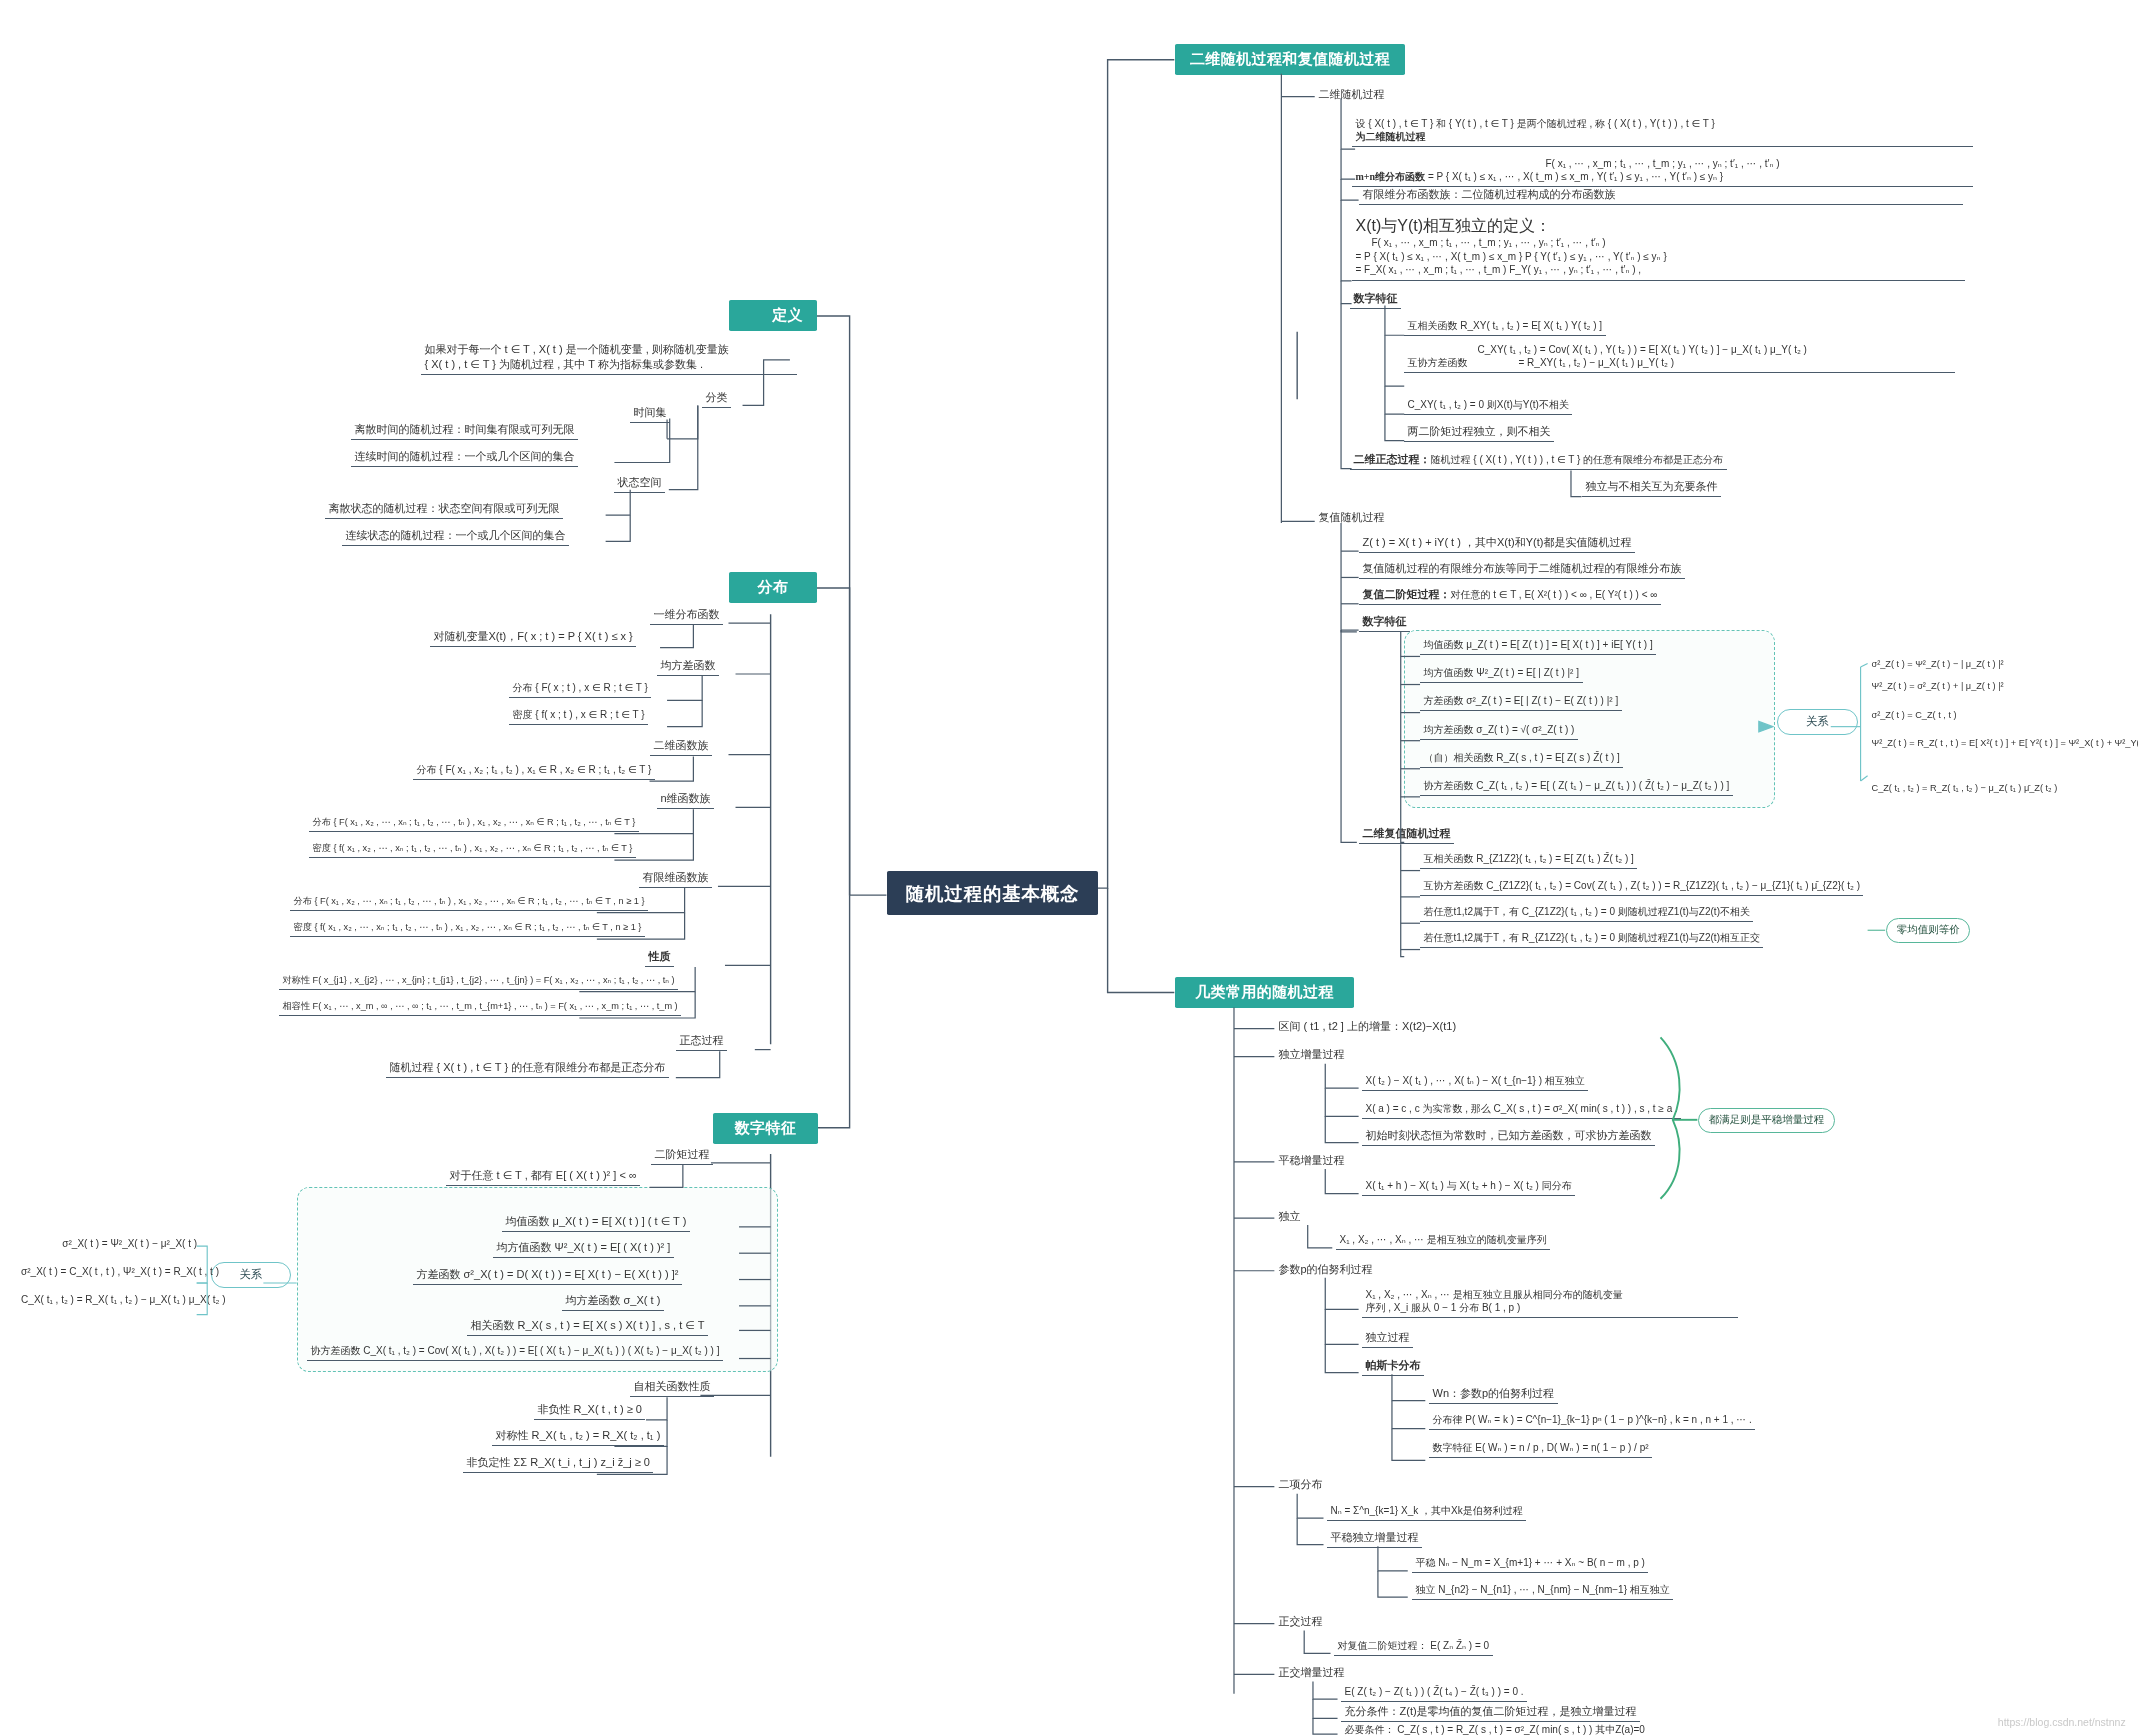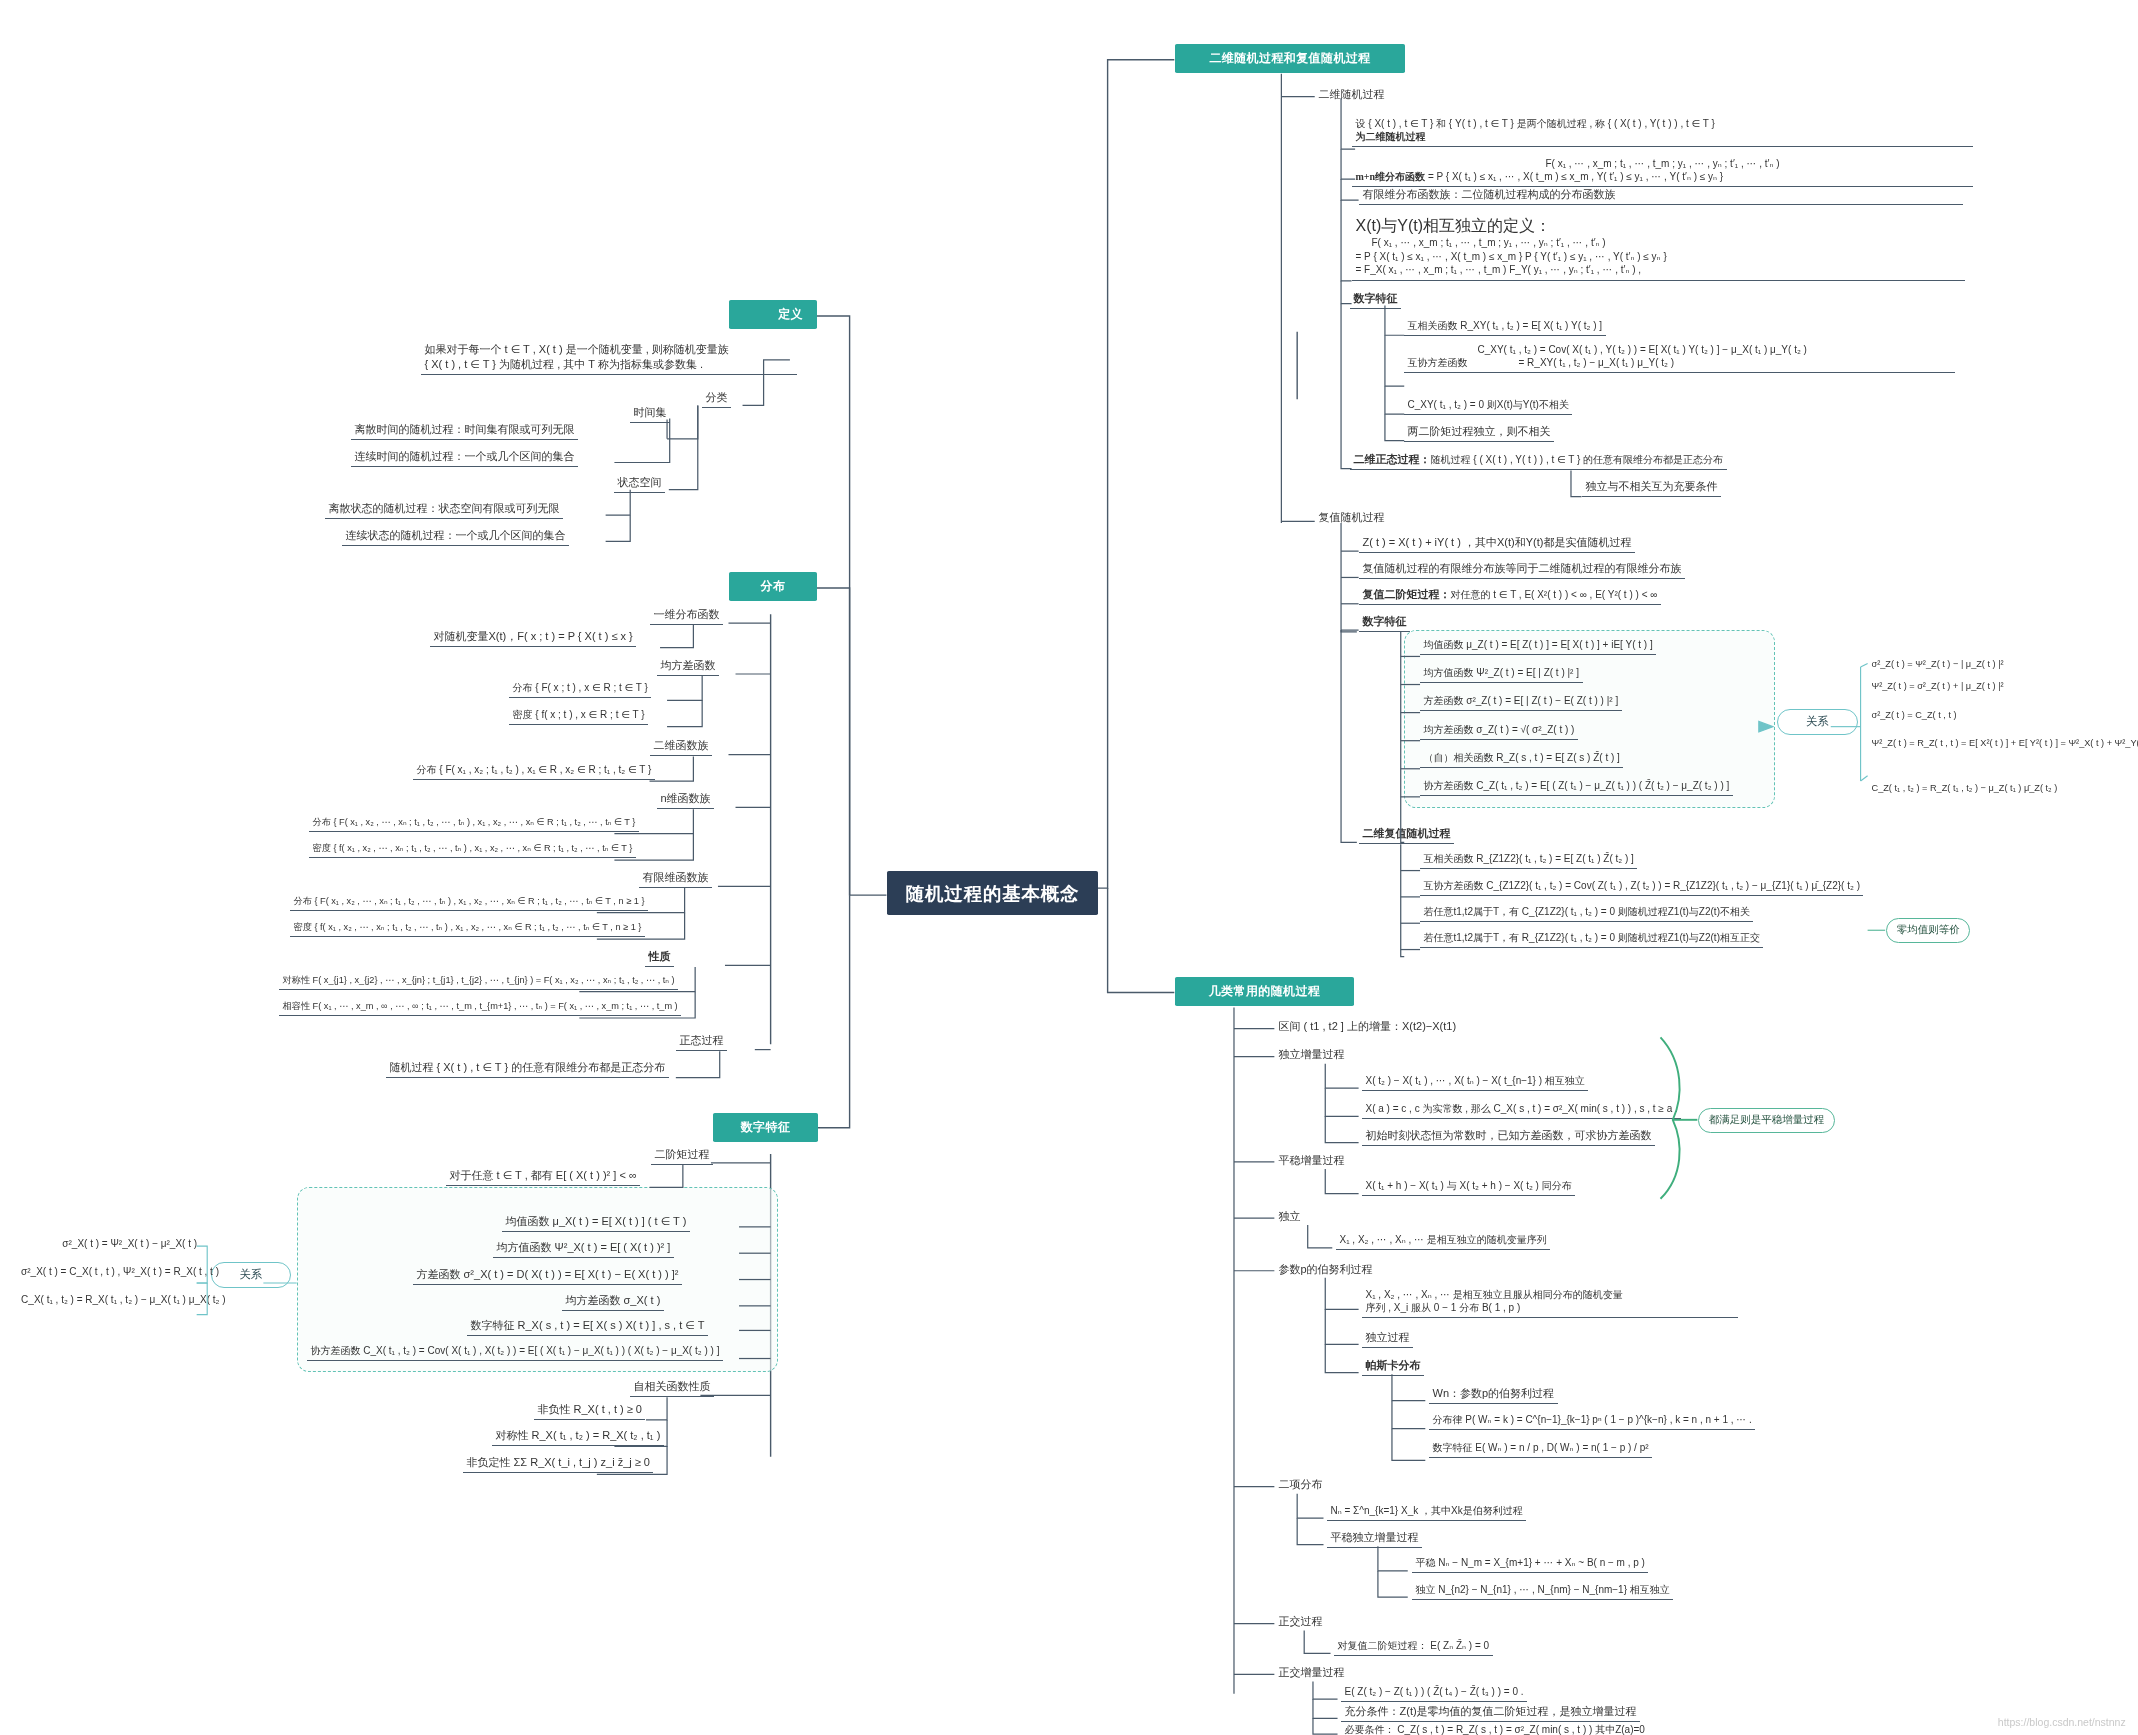--- a/index.html
+++ b/index.html
@@ -15,21 +15,21 @@
   .node{position:absolute;white-space:nowrap;}
 
   .root{
     background:#2c3e56;color:#ffffff;
     font-size:18.4px;font-weight:bold;letter-spacing:0.9px;
     padding:9.7px 17.6px;border-radius:1.8px;
     text-align:center;
   }
   .branch{
     background:#2aa79b;color:#ffffff;
-    font-size:12px;font-weight:bold;letter-spacing:0.4px;
+    font-size:15px;font-weight:bold;letter-spacing:0.4px;
     padding:6.1px 14px;border-radius:1.8px;text-align:center;
   }
 
   
   .topic{
     font-size:12.3px;color:#333;line-height:1.35;
     padding:0.9px 3.5px 2.6px 3.5px;
   }
   .topic.bold{font-weight:bold;}
   .topic.tiny{font-size:10px;}
@@ -165,21 +165,21 @@
 
   <div class="node topic sm ul" style="left:651px;top:1146px;">二阶矩过程</div>
   <div class="node topic sm ul" style="left:446px;top:1167px;">对于任意 t ∈ T , 都有 E[ ( X( t ) )² ] &lt; ∞</div>
 
   <div class="dashbox" style="left:297px;top:1187px;width:479px;height:183px;"></div>
 
   <div class="node topic sm ul" style="left:502px;top:1213px;">均值函数 μ_X( t ) = E[ X( t ) ] ( t ∈ T )</div>
   <div class="node topic sm ul" style="left:493px;top:1239px;">均方值函数 Ψ²_X( t ) = E[ ( X( t ) )² ]</div>
   <div class="node topic sm ul" style="left:413px;top:1266px;">方差函数 σ²_X( t ) = D( X( t ) ) = E[ X( t ) − E( X( t ) ) ]²</div>
   <div class="node topic sm ul" style="left:562px;top:1292px;">均方差函数 σ_X( t )</div>
-  <div class="node topic sm ul" style="left:467px;top:1317px;">数字特征 R_X( s , t ) = E[ X( s ) X( t ) ] , s , t ∈ T</div>
+  <div class="node topic sm ul" style="left:467px;top:1317px;">相关函数 R_X( s , t ) = E[ X( s ) X( t ) ] , s , t ∈ T</div>
   <div class="node topic tiny ul" style="left:307px;top:1343px;">协方差函数 C_X( t₁ , t₂ ) = Cov( X( t₁ ) , X( t₂ ) ) = E[ ( X( t₁ ) − μ_X( t₁ ) ) ( X( t₂ ) − μ_X( t₂ ) ) ]</div>
 
   <div class="rel" style="left:211px;top:1262px;width:53px;">关系</div>
   <div class="node topic tiny right-align" style="left:17.6px;top:1236px;width:176px;">σ²_X( t ) = Ψ²_X( t ) − μ²_X( t )</div>
   <div class="node topic tiny right-align" style="left:17.6px;top:1264px;width:176px;">σ²_X( t ) = C_X( t , t ) ,   Ψ²_X( t ) = R_X( t , t )</div>
   <div class="node topic tiny right-align" style="left:17.6px;top:1292px;width:176px;">C_X( t₁ , t₂ ) = R_X( t₁ , t₂ ) − μ_X( t₁ ) μ_X( t₂ )</div>
 
   <div class="node topic sm ul" style="left:630px;top:1378px;">自相关函数性质</div>
   <div class="node topic sm ul" style="left:534px;top:1401px;">非负性 R_X( t , t ) ≥ 0</div>
   <div class="node topic sm ul" style="left:492px;top:1427px;">对称性 R_X( t₁ , t₂ ) = R_X( t₂ , t₁ )</div>

